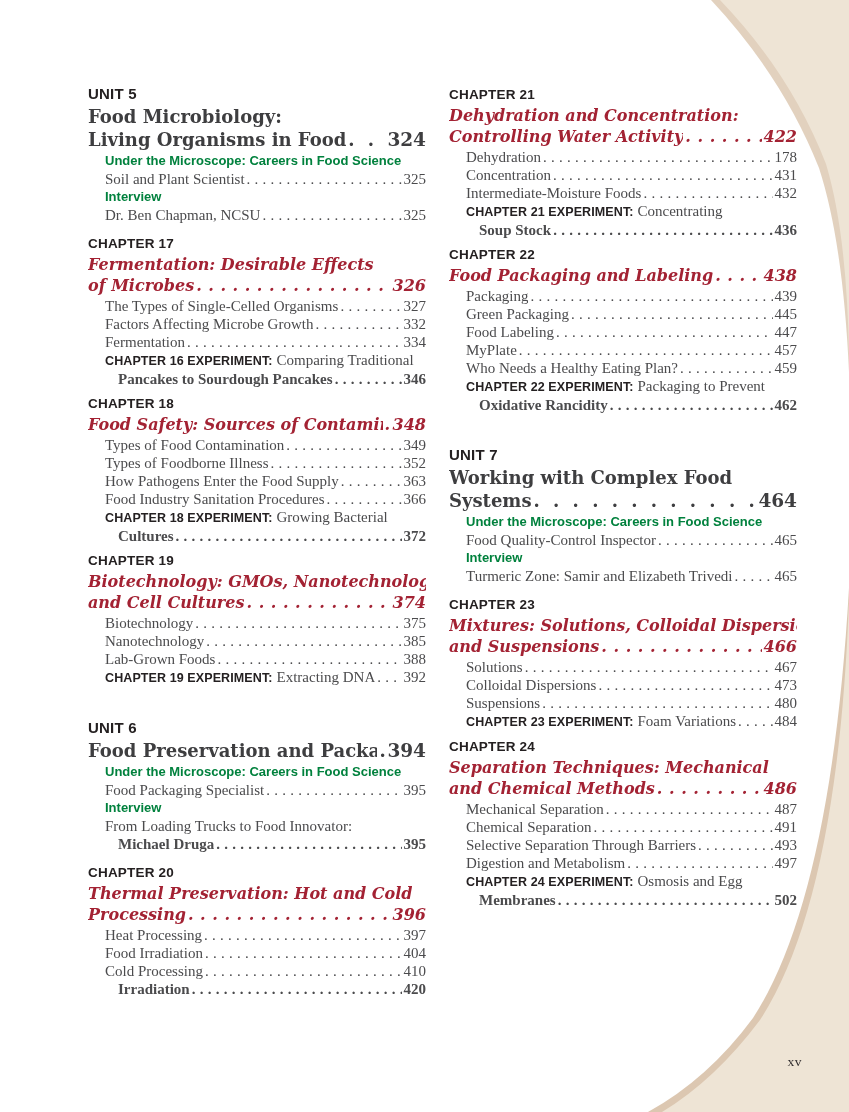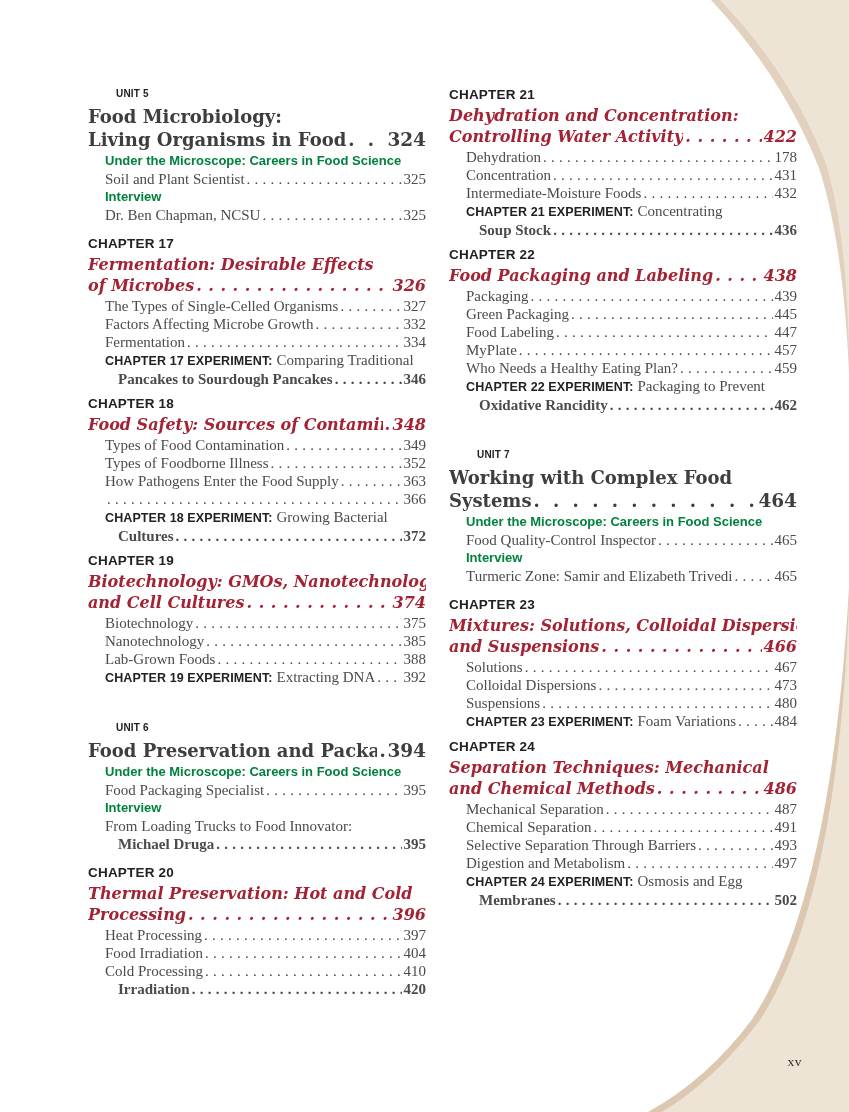--- a/index.html
+++ b/index.html
@@ -15,21 +15,21 @@
 
   .block{margin-top:8px;}
   .block.unit{margin-top:33px;margin-bottom:12px;}
   .col > .block:first-child{margin-top:0;}
 
   .label{
     font-family:"Liberation Sans", sans-serif;font-weight:bold;
     color:var(--dark);font-size:13.5px;line-height:15px;margin-bottom:3px;
     letter-spacing:.2px;
   }
-  .unit .label{font-size:10px;line-height:16px;margin-left:28px;}
+  .unit .label{font-size:15px;line-height:16px;}
 
   .line{display:flex;align-items:baseline;}
   .txt{white-space:nowrap;flex:0 1 auto;overflow:hidden;}
   .dots{flex:1 1 0;overflow:hidden;white-space:nowrap;margin:0 2px;min-width:6px;}
   .pg{flex:none;}
 
   .title{margin:0;}
   .chapter .title{
     font-family:"DejaVu Serif", serif;font-style:italic;font-weight:bold;
     color:var(--red);font-size:16px;line-height:21px;
@@ -125,21 +125,21 @@
               <span class="txt">Factors Affecting Microbe Growth</span>
               <span class="dots">. . . . . . . . . . . . . . . . . . . . . . . . . . . . . . . . . . . . . . . . . . . . . . . . . . . . . . . . . . . . . . . . . . . . . . . . . . . . . . . . . . . . . . . . . .</span>
               <span class="pg">332</span>
             </div>
             <div class="line item">
               <span class="txt">Fermentation</span>
               <span class="dots">. . . . . . . . . . . . . . . . . . . . . . . . . . . . . . . . . . . . . . . . . . . . . . . . . . . . . . . . . . . . . . . . . . . . . . . . . . . . . . . . . . . . . . . . . .</span>
               <span class="pg">334</span>
             </div>
             <div class="line item">
-              <span class="exp">CHAPTER 17 EXPERIMENT:</span>
+              <span class="exp">CHAPTER 16 EXPERIMENT:</span>
               <span class="txt">Comparing Traditional</span>
             </div>
             <div class="line item cont">
               <span class="txt">Pancakes to Sourdough Pancakes</span>
               <span class="dots">. . . . . . . . . . . . . . . . . . . . . . . . . . . . . . . . . . . . . . . . . . . . . . . . . . . . . . . . . . . . . . . . . . . . . . . . . . . . . . . . . . . . . . . . . .</span>
               <span class="pg">346</span>
             </div>
           </div>
         </section>
         <section class="block chapter">
@@ -161,20 +161,21 @@
               <span class="txt">Types of Foodborne Illness</span>
               <span class="dots">. . . . . . . . . . . . . . . . . . . . . . . . . . . . . . . . . . . . . . . . . . . . . . . . . . . . . . . . . . . . . . . . . . . . . . . . . . . . . . . . . . . . . . . . . .</span>
               <span class="pg">352</span>
             </div>
             <div class="line item">
               <span class="txt">How Pathogens Enter the Food Supply</span>
               <span class="dots">. . . . . . . . . . . . . . . . . . . . . . . . . . . . . . . . . . . . . . . . . . . . . . . . . . . . . . . . . . . . . . . . . . . . . . . . . . . . . . . . . . . . . . . . . .</span>
               <span class="pg">363</span>
             </div>
             <div class="line item">
+              <span class="txt">Food Industry Sanitation Procedures</span>
               <span class="dots">. . . . . . . . . . . . . . . . . . . . . . . . . . . . . . . . . . . . . . . . . . . . . . . . . . . . . . . . . . . . . . . . . . . . . . . . . . . . . . . . . . . . . . . . . .</span>
               <span class="pg">366</span>
             </div>
             <div class="line item">
               <span class="exp">CHAPTER 18 EXPERIMENT:</span>
               <span class="txt">Growing Bacterial</span>
             </div>
             <div class="line item cont">
               <span class="txt">Cultures</span>
               <span class="dots">. . . . . . . . . . . . . . . . . . . . . . . . . . . . . . . . . . . . . . . . . . . . . . . . . . . . . . . . . . . . . . . . . . . . . . . . . . . . . . . . . . . . . . . . . .</span>

